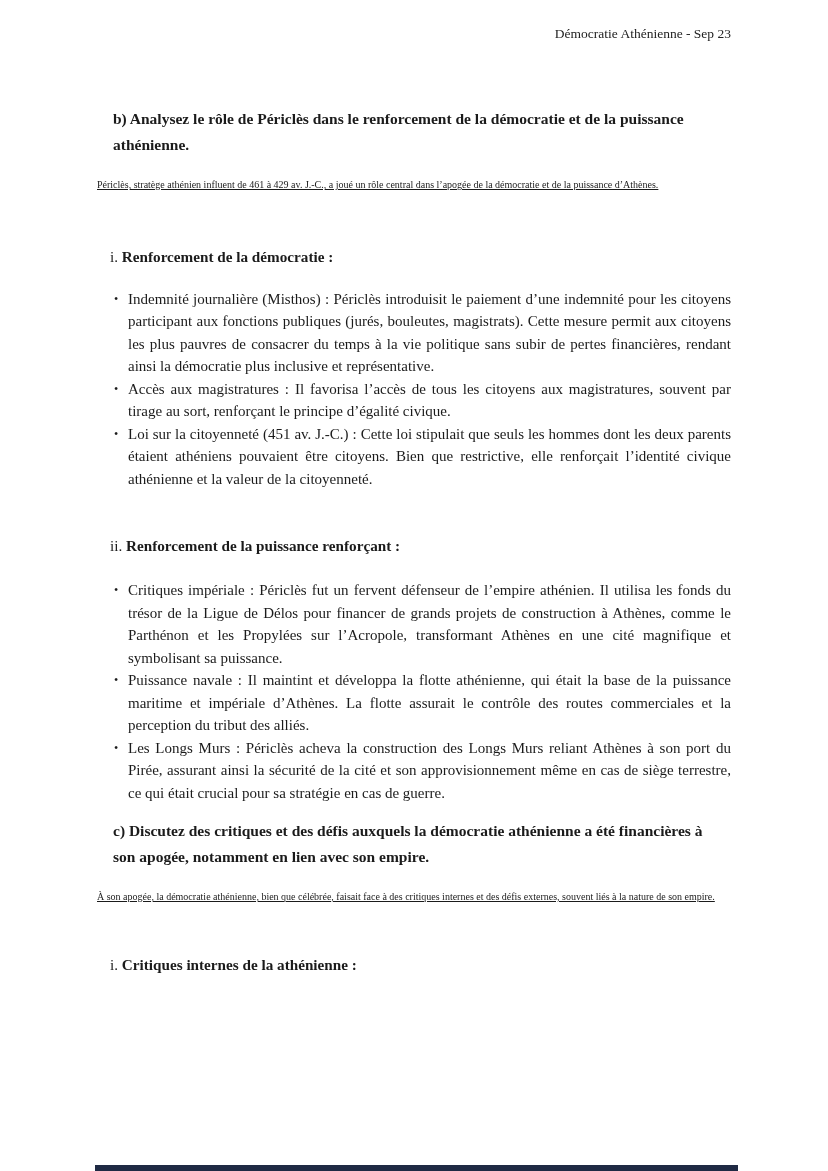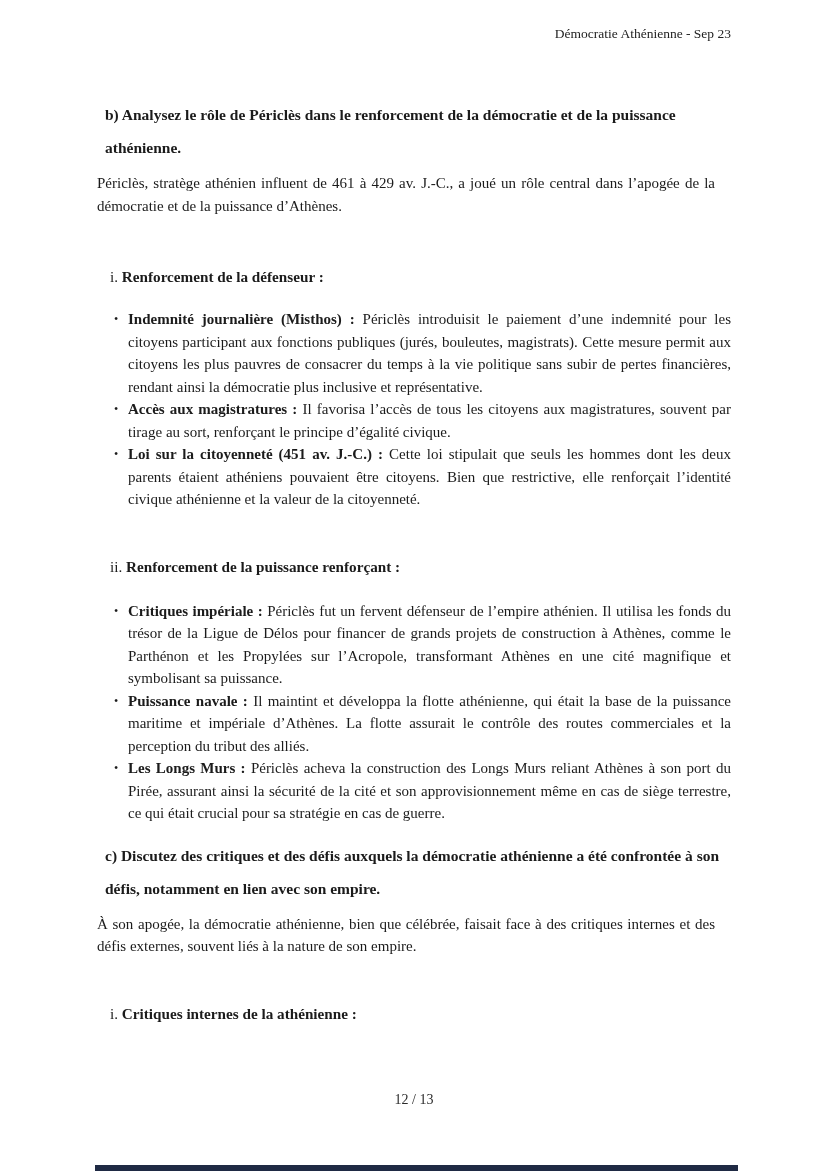--- a/index.html
+++ b/index.html
@@ -22,28 +22,29 @@
   }
   .content {
     position: absolute;
     left: 97px;
     right: 97px;
     top: 90px;
   }
   .q-heading {
     font-weight: 700;
     font-size: 15.5px;
-    line-height: 33px;
-    margin: 8px;
+    line-height: 26px;
+    margin: 16px;
   }
   .para {
-    font-size: 15px;
+    font-size: 10px;
     line-height: 22.5px;
     text-align: justify;
     margin: 4px 16px 0 0;
+    text-decoration: underline;
   }
   .subheading {
     font-size: 15.2px;
     line-height: 23px;
     margin-left: 13px;
   }
   .subheading b { font-weight: 700; }
   .bullet-list { margin-top: 20px; }
   .li {
     position: relative;
@@ -53,21 +54,21 @@
     text-align: justify;
   }
   .li .marker {
     position: absolute;
     left: 17px;
     top: 0;
     font-size: 12px;
     line-height: 22.5px;
     color: #1b1b1b;
   }
-  .li b { font-weight: 700; }
+  .li b { font-weight: 400; }
   .mt-sub1 { margin-top: 48px; }
   .mt-sub2 { margin-top: 44px; }
   .mt-list2 { margin-top: 22px; }
   .mt-summary { margin-top: 20px; }
   .mt-headc { margin-top: 14px; }
   .mt-subc { margin-top: 44px; }
   .footer {
     position: absolute;
     top: 1092px;
     left: 0;
@@ -90,21 +91,21 @@
 
 <div class="page">
 
   <div class="header">Démocratie Athénienne - Sep 23</div>
 
   <div class="content">
 
     <p class="q-heading">b) Analysez le rôle de Périclès dans le renforcement de la démocratie et de la puissance athénienne.</p>
     <p class="para">Périclès, stratège athénien influent de 461 à 429 av. J.-C., a joué un rôle central dans l’apogée de la démocratie et de la puissance d’Athènes.</p>
 
-    <div class="subheading mt-sub1"><span>i.</span> <b>Renforcement de la défenseur :</b></div>
+    <div class="subheading mt-sub1"><span>i.</span> <b>Renforcement de la démocratie :</b></div>
 
     <div class="bullet-list">
       <div class="li">
         <span class="marker">•</span>
         <b>Indemnité journalière (Misthos) :</b> <span>Périclès introduisit le paiement d’une indemnité pour les citoyens participant aux fonctions publiques (jurés, bouleutes, magistrats). Cette mesure permit aux citoyens les plus pauvres de consacrer du temps à la vie politique sans subir de pertes financières, rendant ainsi la démocratie plus inclusive et représentative.</span>
       </div>
       <div class="li">
         <span class="marker">•</span>
         <b>Accès aux magistratures :</b> <span>Il favorisa l’accès de tous les citoyens aux magistratures, souvent par tirage au sort, renforçant le principe d’égalité civique.</span>
       </div>
@@ -125,24 +126,23 @@
         <span class="marker">•</span>
         <b>Puissance navale :</b> <span>Il maintint et développa la flotte athénienne, qui était la base de la puissance maritime et impériale d’Athènes. La flotte assurait le contrôle des routes commerciales et la perception du tribut des alliés.</span>
       </div>
       <div class="li">
         <span class="marker">•</span>
         <b>Les Longs Murs :</b> <span>Périclès acheva la construction des Longs Murs reliant Athènes à son port du Pirée, assurant ainsi la sécurité de la cité et son approvisionnement même en cas de siège terrestre, ce qui était crucial pour sa stratégie en cas de guerre.</span>
       </div>
     </div>
 
 
-    <p class="q-heading mt-headc">c) Discutez des critiques et des défis auxquels la démocratie athénienne a été confrontée à son défis, notamment en lien avec son empire.</p>
+    <p class="q-heading mt-headc">c) Discutez des critiques et des défis auxquels la démocratie athénienne a été financières à son apogée, notamment en lien avec son empire.</p>
     <p class="para">À son apogée, la démocratie athénienne, bien que célébrée, faisait face à des critiques internes et des défis externes, souvent liés à la nature de son empire.</p>
 
     <div class="subheading mt-subc"><span>i.</span> <b>Critiques internes de la athénienne :</b></div>
 
   </div>
 
-  <div class="footer">12 / 13</div>
 
   <div class="next-page-edge"></div>
 
 </div>
 
 </body></html>

